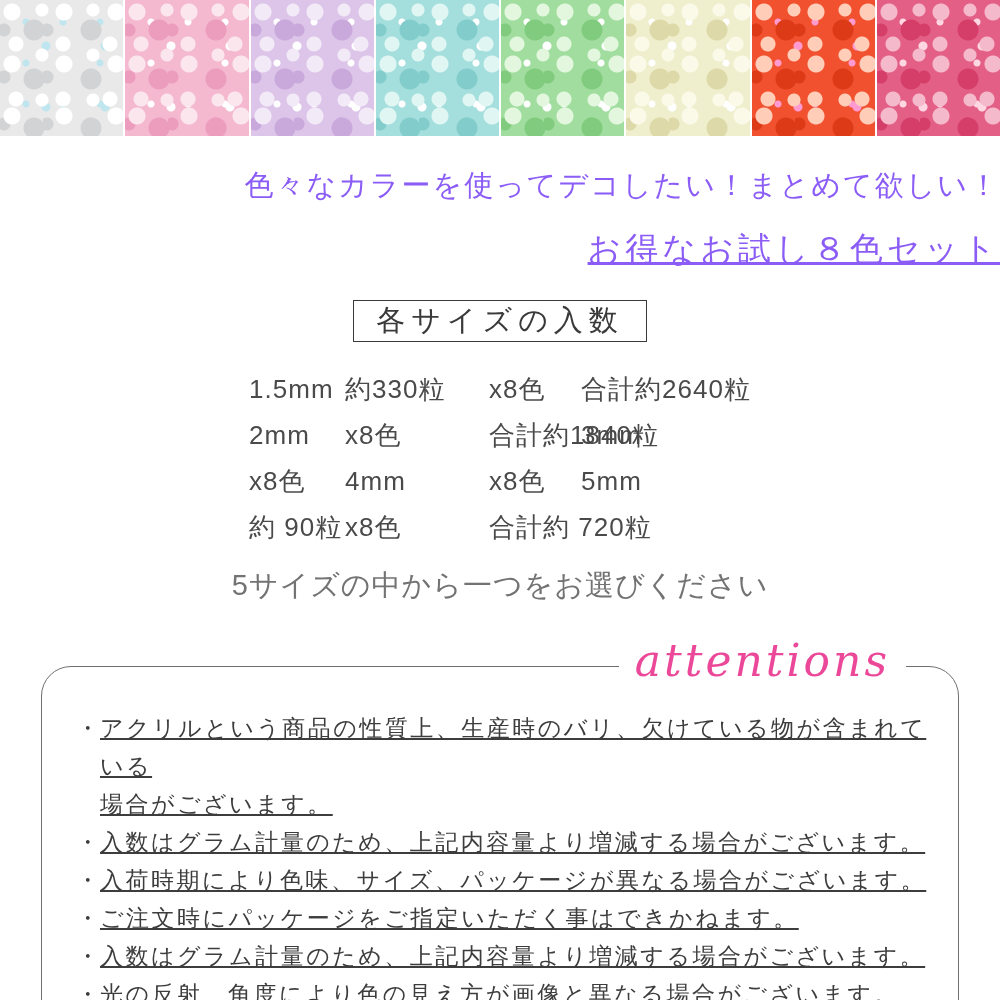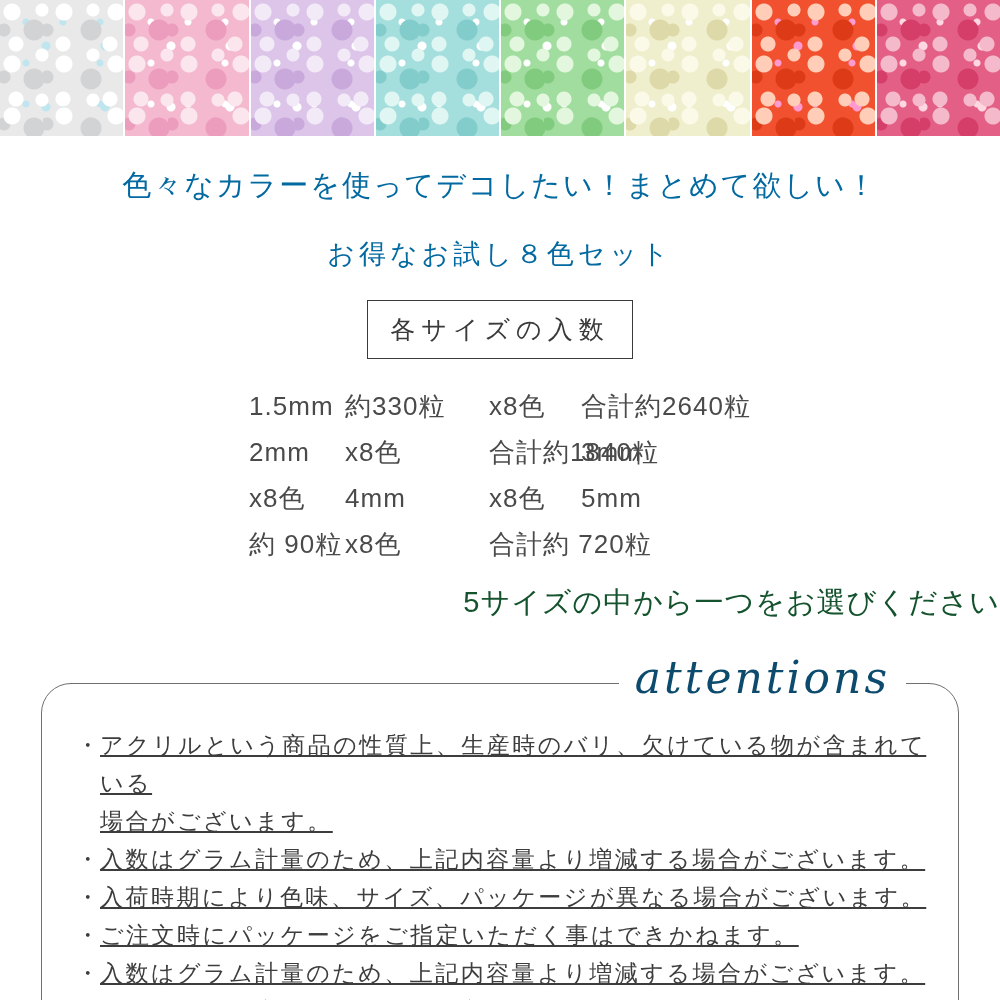--- a/index.html
+++ b/index.html
@@ -28,31 +28,31 @@
       radial-gradient(circle at 34px 30px, var(--lo) 10px, transparent 11px),
       radial-gradient(circle at 16px 44px, var(--hi) 7px,  transparent 8px),
       radial-gradient(circle at 42px 10px, var(--hi) 6px,  transparent 7px),
       radial-gradient(circle at 46px 46px, var(--spark) 4px, transparent 5px),
       radial-gradient(circle at 4px 30px,  var(--lo) 6px,  transparent 7px),
       radial-gradient(circle at 26px 22px, var(--spark) 3px, transparent 4px);
     background-size:52px 52px,57px 49px,47px 55px,51px 45px,59px 61px,43px 47px,37px 41px;
   }
 
   
-  .headline { text-align:center; margin-top:30px; color:#0369a1; }
+  .headline { text-align:right; margin-top:30px; color:#8b5cf6; }
   .headline .line1 { font-size:29px; letter-spacing:2px; }
-  .headline .line2 { font-size:27px; letter-spacing:4px; margin-top:30px; }
+  .headline .line2 { font-size:33px; letter-spacing:4px; margin-top:21px;text-decoration:underline; }
 
   
   .size-box-wrap { text-align:center; margin-top:28px; }
   .size-box {
     display:inline-block;
     border:1px solid #3a3a3a;
-    padding:12px 22px;
-    font-size:25px;
+    padding:0 22px;
+    font-size:29px;
     letter-spacing:6px;
     color:#3a3a3a;
   }
 
   
   .size-table {
     margin:28px auto 0;
     display:grid;
     grid-template-columns:88px 136px 84px auto;
     justify-content:center;
@@ -60,25 +60,25 @@
     line-height:38px;
     color:#4a4a4a;
     letter-spacing:1px;
     white-space:pre;
     gap:8px;
   }
   .size-table .cell { text-align:left; }
 
   
   .choose {
-    text-align:right;
+    text-align:center;
     margin-top:20px;
     font-size:29px;
     letter-spacing:1px;
-    color:#14532d;
+    color:#737373;
   }
 
   
   .attn-box {
     position:relative;
     width:918px;
     margin:60px auto 0;
     border:1px solid #6f6f6f;
     border-radius:30px;
     padding:42px 20px 22px 34px;
@@ -86,21 +86,21 @@
   .attn-title {
     position:absolute;
     top:-32px;
     right:52px;
     background:#ffffff;
     padding:0 16px;
     font-family:"DejaVu Serif","Liberation Serif",serif;
     font-style:italic;
     font-size:44px;
     letter-spacing:3px;
-    color:#0c4a6e;
+    color:#ec4899;
   }
   .attn-list { list-style:none; }
   .attn-item {
     display:flex;
     font-size:23px;
     line-height:38px;
     letter-spacing:2.5px;
     color:#3d3d3d;
   }
   .attn-item .marker { flex:0 0 auto; width:24px; }

